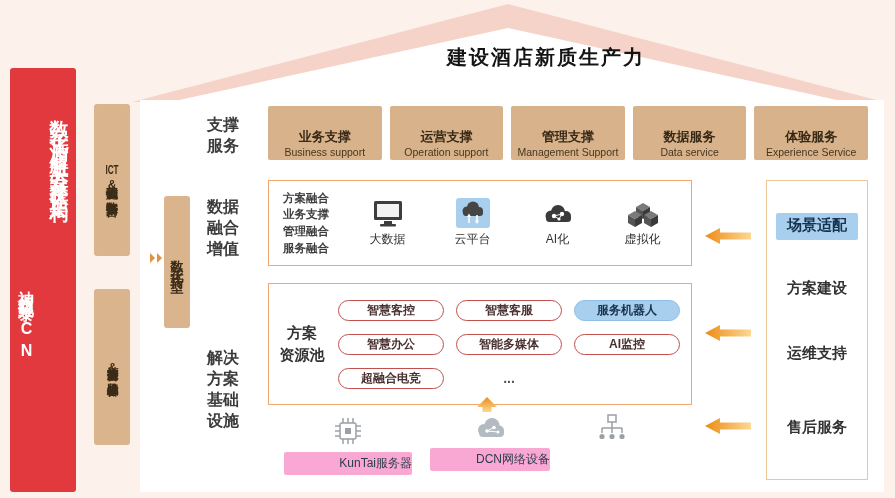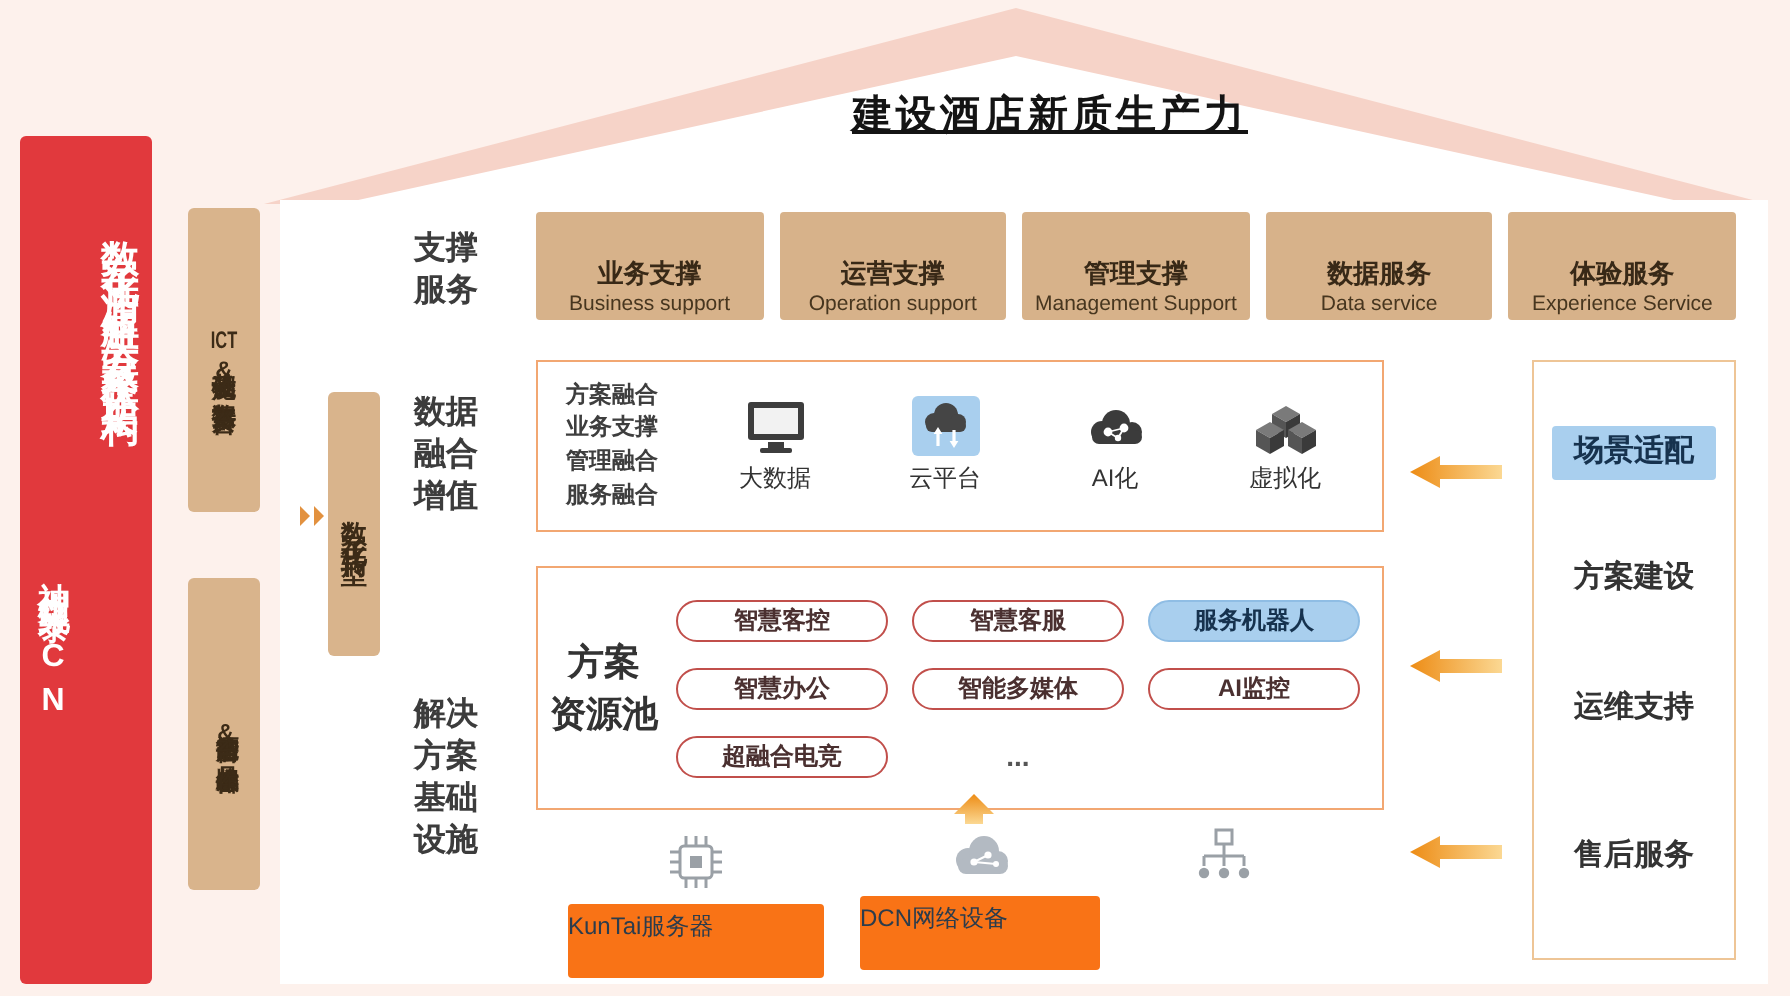--- a/index.html
+++ b/index.html
@@ -1,22 +1,22 @@
 <!DOCTYPE html>
 <html><head>
 <meta charset="utf-8">
 <style>
   * { margin:0; padding:0; box-sizing:border-box; }
   body { font-family:"Liberation Sans", sans-serif; }
   .canvas { position:relative; width:895px; height:498px; background:#fdf1ec; overflow:hidden; }
 
   .house-body { position:absolute; left:140px; top:100px; width:744px; height:392px; background:#ffffff; }
   .roof-svg { position:absolute; left:0; top:0; }
-  .roof-title { position:absolute; left:405px; top:44px; width:240px; text-align:center;
-    font-size:20px; font-weight:bold; color:#141414; letter-spacing:2px;text-decoration:underline; }
+  .roof-title { position:absolute; left:405px; top:44px; width:240px; text-align:right;
+    font-size:20px; font-weight:bold; color:#141414; letter-spacing:2px; }
 
   
   .banner { position:absolute; left:10px; top:68px; width:66px; height:424px; background:#e1393d; border-radius:3px; }
   .banner-title { position:absolute; right:7px; top:37px; writing-mode:vertical-rl; text-orientation:upright;
     color:#fff; font-weight:bold; font-size:19px; letter-spacing:7px; line-height:1; }
   .banner-sub { position:absolute; left:8px; top:210px; writing-mode:vertical-rl; text-orientation:upright;
     color:#fff; font-weight:bold; font-size:16px; letter-spacing:5px; line-height:1; }
 
   
   .rail { position:absolute; background:#d9b48c; border-radius:3px; display:flex; align-items:center; justify-content:center; }
@@ -51,39 +51,39 @@
   .fusion-list span { display:block; }
   .fusion-items { flex:1; display:flex; justify-content:space-around; align-items:flex-start; padding:0 6px 8px 0; }
   .fitem { display:flex; flex-direction:column; align-items:center; width:66px; }
   .ficon { height:37px; display:flex; align-items:flex-end; justify-content:center; }
   .fcap { font-size:12px; color:#333; margin-top:3px; }
   .hl-chip { background:#a9cfee; border-radius:3px; padding:2px 3px; display:inline-flex; }
 
   
   .infra-box { position:absolute; left:268px; top:283px; width:424px; height:122px;
     border:1px solid #f2a772; background:#fff; display:flex; align-items:center; }
-  .pool-label { width:66px; text-align:center; font-size:18px; font-weight:600; color:#333;
+  .pool-label { width:66px; text-align:center; font-size:15px; font-weight:600; color:#333;
     line-height:1.45; white-space:pre-line; }
   .pills { flex:1; display:grid; grid-template-columns:repeat(3,106px); gap:13px 12px;
     justify-content:center; margin-right:8px; }
   .pill { height:21px; border:1px solid #c14f4b; border-radius:11px; background:#fff;
     display:flex; align-items:center; justify-content:center; font-size:12px; font-weight:600; color:#4a3030; }
   .pill.hl { background:#a9cfee; border-color:#8fbde4; color:#16324e; }
   .pill.plain { border:none; background:transparent; font-size:14px; color:#555; }
 
   
   .up-arrow { position:absolute; left:477px; top:397px; }
   .larrow { position:absolute; left:705px; }
   .la1 { top:228px; } .la2 { top:325px; } .la3 { top:418px; }
 
   
   .hw { position:absolute; top:414px; display:flex; flex-direction:column; align-items:center; }
   .hw1 { left:284px; width:128px; } .hw2 { left:430px; width:120px; } .hw3 { left:566px; width:92px; }
-  .hw-label { margin-top:4px; width:100%; height:37px; line-height:23px; text-align:left;
-    background:#f97316; border-radius:2px; font-size:12px; color:#2c3c4c; }
+  .hw-label { margin-top:4px; width:100%; height:23px; line-height:23px; text-align:right;
+    background:#f9a8d4; border-radius:2px; font-size:12px; color:#2c3c4c; }
 
   
   .right-panel { position:absolute; left:766px; top:180px; width:102px; height:300px;
     background:#fff; border:1px solid #eec596; }
   .rp-item { position:absolute; left:9px; right:9px; text-align:center; font-size:15px;
     font-weight:bold; color:#333; }
   .rp-item.hl { height:27px; line-height:27px; background:#a9cfee; border-radius:2px; color:#16324e; }
   .rp0 { top:32px;font-family:Liberation Mono, monospace; } .rp1 { top:98px; } .rp2 { top:163px; } .rp3 { top:237px; }
 </style>
 </head>

